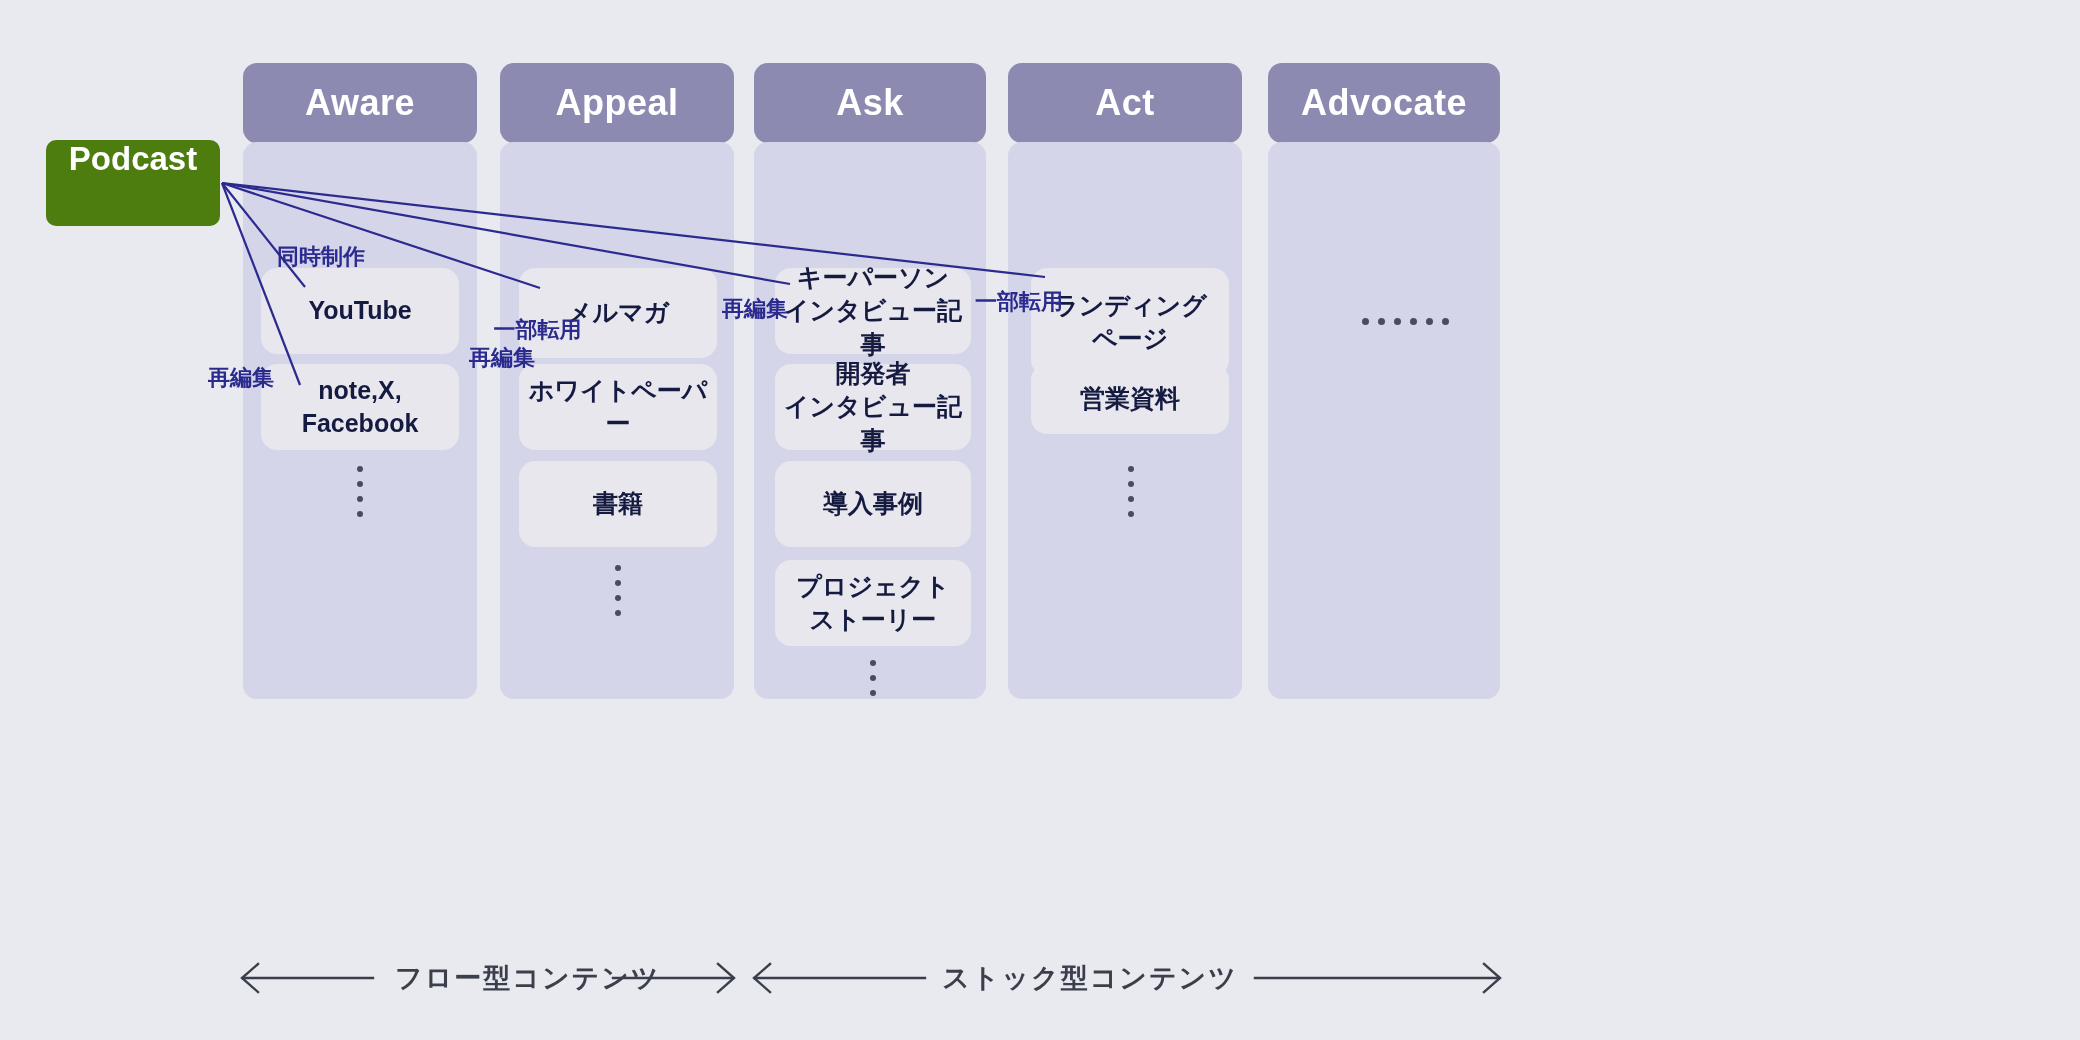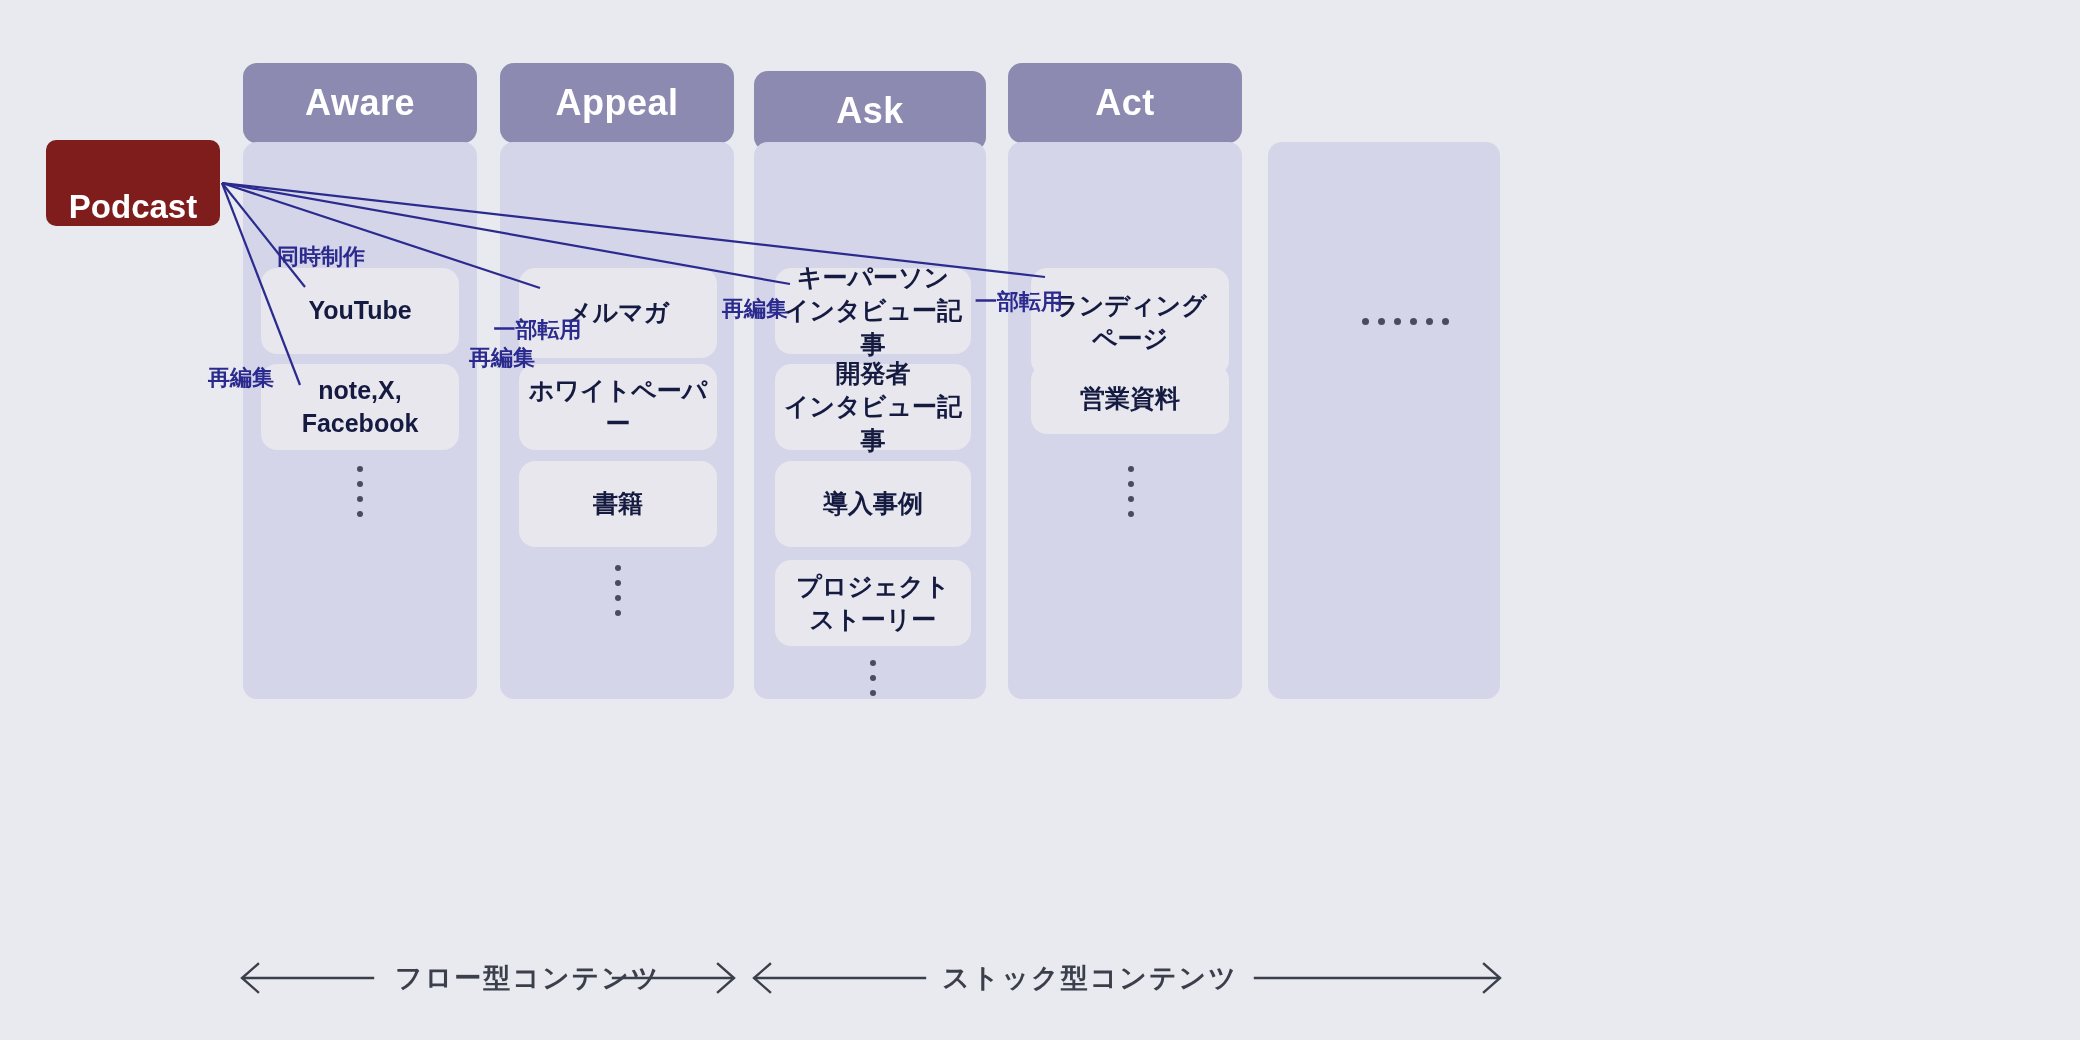--- a/index.html
+++ b/index.html
@@ -40,24 +40,24 @@
     line-height:1.34;
     display:flex;align-items:center;justify-content:center;
     text-align:center;
     box-sizing:border-box;
     padding:4px 8px;
   }
   
   #podcast-box{
     position:absolute;
     left:46px;top:140px;width:174px;height:86px;
-    background:#7f1d1d;
+    background:#4d7c0f;
     border-radius:10px;
     color:#ffffff;font-size:33px;font-weight:bold;
-    display:flex;align-items:flex-end;justify-content:center;
+    display:flex;align-items:flex-start;justify-content:center;
     z-index:40;
   }
   
   #links{position:absolute;left:0;top:0;width:2080px;height:1040px;z-index:30;}
   
   .edge-label{
     position:absolute;
     color:#2b2a8e;
     font-size:22px;
     font-weight:bold;
@@ -83,25 +83,28 @@
 <body>
 
 <div id="stage">
 
   <div class="col-head" style="left:243px;top:63px;width:234px;">
     <span>Aware</span>
   </div>
   <div class="col-head" style="left:500px;top:63px;width:234px;">
     <span>Appeal</span>
   </div>
-  <div class="col-head" style="left:754px;top:63px;width:232px;margin-top:8px;">
+  <div class="col-head" style="left:754px;top:63px;width:232px;">
     <span>Ask</span>
   </div>
   <div class="col-head" style="left:1008px;top:63px;width:234px;">
     <span>Act</span>
+  </div>
+  <div class="col-head" style="left:1268px;top:63px;width:232px;">
+    <span>Advocate</span>
   </div>
 
   <div class="col-body" style="left:243px;top:142px;width:234px;height:557px;"></div>
   <div class="col-body" style="left:500px;top:142px;width:234px;height:557px;"></div>
   <div class="col-body" style="left:754px;top:142px;width:232px;height:557px;"></div>
   <div class="col-body" style="left:1008px;top:142px;width:234px;height:557px;"></div>
   <div class="col-body" style="left:1268px;top:142px;width:232px;height:557px;"></div>
 
   <svg id="links" viewBox="0 0 2080 1040" preserveAspectRatio="none">
     <g stroke="#2b2a8e" stroke-width="2.2" fill="none">

